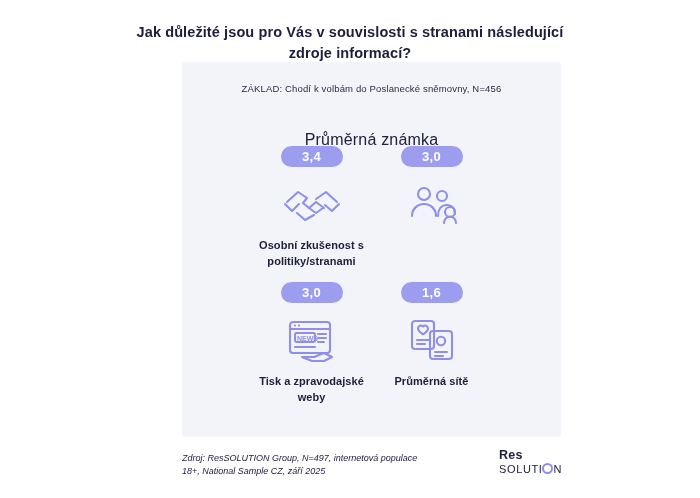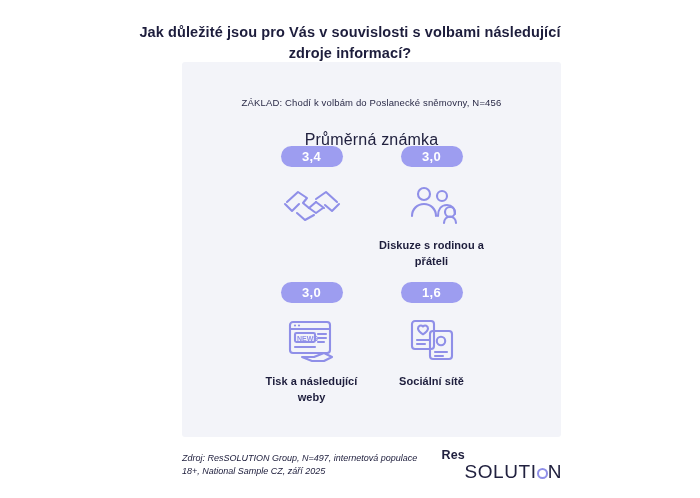--- a/index.html
+++ b/index.html
@@ -30,21 +30,21 @@
   
   .card {
     position: absolute;
     left: 182px; top: 62px;
     width: 379px; height: 375px;
     background: #f3f4f9;
     border-radius: 3px;
   }
   .basis {
     position: absolute;
-    left: 0; top: 35px;
+    left: 0; top: 21px;
     width: 379px;
     text-align: center;
     color: #2a2a47;
     font-size: 9.5px;
     letter-spacing: 0.15px;
   }
   .avg-heading {
     position: absolute;
     left: 0; top: 41px;
     width: 379px;
@@ -122,40 +122,39 @@
     text-align: left;
     color: #21213f;
     line-height: 1;
   }
   .logo .res {
     font-size: 12.5px;
     letter-spacing: 0.2px;
     font-weight: bold;
   }
   .logo .sol {
-    font-size: 19px;
+    font-size: 11px;
     letter-spacing: 0.6px;
     position: relative;
-    margin-left: 23px;
   }
   .logo .sol .dot-o {
     display: inline-block;
     width: 11px; height: 11px;
     border: 2px solid #8f8fe8;
     border-radius: 50%;
     position: relative;
     top: 1px;
   }
 </style>
 </head>
 <body>
 
 <div class="page">
 
-  <div class="title">Jak důležité jsou pro Vás v souvislosti s volbami následující zdroje informací?</div>
+  <div class="title">Jak důležité jsou pro Vás v souvislosti s stranami následující zdroje informací?</div>
 
   <div class="card">
 
     <div class="basis">ZÁKLAD: Chodí k volbám do Poslanecké sněmovny, N=456</div>
     <div class="avg-heading">Průměrná známka</div>
 
     <div class="row row-1">
 
       <div class="item">
         <div class="badge">3,4</div>
@@ -163,36 +162,36 @@
           <svg width="58" height="44" viewBox="0 0 58 44" fill="none" stroke="#8f8fe8" stroke-width="2.1" stroke-linecap="round" stroke-linejoin="round">
             <path d="M4 20 L15 10 L24 16 L20 21 L26 26 L33 20"></path>
             <path d="M54 20 L43 10 L33 17"></path>
             <path d="M26 26 L33 31 L40 26"></path>
             <path d="M33 20 L41 26"></path>
             <path d="M2 22 L9 29 L16 22"></path>
             <path d="M56 22 L49 29 L42 23"></path>
             <path d="M14 31 L22 38 L31 33"></path>
           </svg>
         </div>
+        <div class="label">Osobní zkušenost s politiky/stranami</div>
       </div>
 
 
       <div class="item">
         <div class="badge">3,0</div>
         <div class="icon-wrap">
           <svg width="56" height="44" viewBox="0 0 56 44" fill="none" stroke="#8f8fe8" stroke-width="2.1" stroke-linecap="round" stroke-linejoin="round">
             <circle cx="20" cy="12" r="6"></circle>
             <path d="M8 34 c0-7 5.4-12 12-12 s12 5 12 12"></path>
             <circle cx="38" cy="14" r="5"></circle>
             <path d="M34 34 c0-6.3 3-11 9-11 c5 0 8 3.6 8 9"></path>
             <circle cx="46" cy="30" r="5"></circle>
             <path d="M40 41 c0-3.6 2.7-6.5 6-6.5 s6 2.9 6 6.5"></path>
           </svg>
         </div>
-        <div class="label">Diskuze s rodinou a přáteli</div>
       </div>
 
     </div>
 
     <div class="row row-2">
 
       <div class="item">
         <div class="badge">3,0</div>
         <div class="icon-wrap">
           <svg width="56" height="46" viewBox="0 0 56 46" fill="none" stroke="#8f8fe8" stroke-width="2.1" stroke-linecap="round" stroke-linejoin="round">
@@ -200,36 +199,36 @@
             <path d="M6 12 H46"></path>
             <circle cx="11" cy="8.5" r="1.1" fill="#8f8fe8" stroke="none"></circle>
             <circle cx="15" cy="8.5" r="1.1" fill="#8f8fe8" stroke="none"></circle>
             <rect x="11" y="16" width="20" height="9" rx="1.4"></rect>
             <text x="13" y="23.6" font-family="Liberation Sans, sans-serif" font-size="7" font-weight="bold" fill="#8f8fe8" stroke="none">NEWS</text>
             <path d="M34 17 H42 M34 21 H42 M34 25 H40"></path>
             <path d="M11 30 H31"></path>
             <path d="M18 40 L30 40 L40 36 L48 40 L40 44 L28 44 Z"></path>
           </svg>
         </div>
-        <div class="label">Tisk a následující weby</div>
+        <div class="label">Tisk a zpravodajské weby</div>
       </div>
 
       <div class="item">
         <div class="badge">1,6</div>
         <div class="icon-wrap">
           <svg width="52" height="46" viewBox="0 0 52 46" fill="none" stroke="#8f8fe8" stroke-width="2.1" stroke-linecap="round" stroke-linejoin="round">
             <rect x="6" y="4" width="22" height="28" rx="3"></rect>
             <path d="M17 9.5 c-2-2-5 -0.6-5 2 c0 2.6 5 5.8 5 5.8 s5-3.2 5-5.8 c0-2.6-3-4-5-2 Z"></path>
             <path d="M11 23 H23 M11 27 H19"></path>
             <rect x="24" y="14" width="22" height="28" rx="3"></rect>
             <circle cx="35" cy="24" r="4.2"></circle>
             <path d="M29 35 H41 M29 39 H37"></path>
           </svg>
         </div>
-        <div class="label">Sociální sítě</div>
+        <div class="label">Průměrná sítě</div>
       </div>
 
     </div>
 
   </div>
 
   <div class="source">Zdroj: ResSOLUTION Group, N=497, internetová populace 18+, National Sample CZ, září 2025</div>
 
   <div class="logo">
     <div class="res">Res</div>

